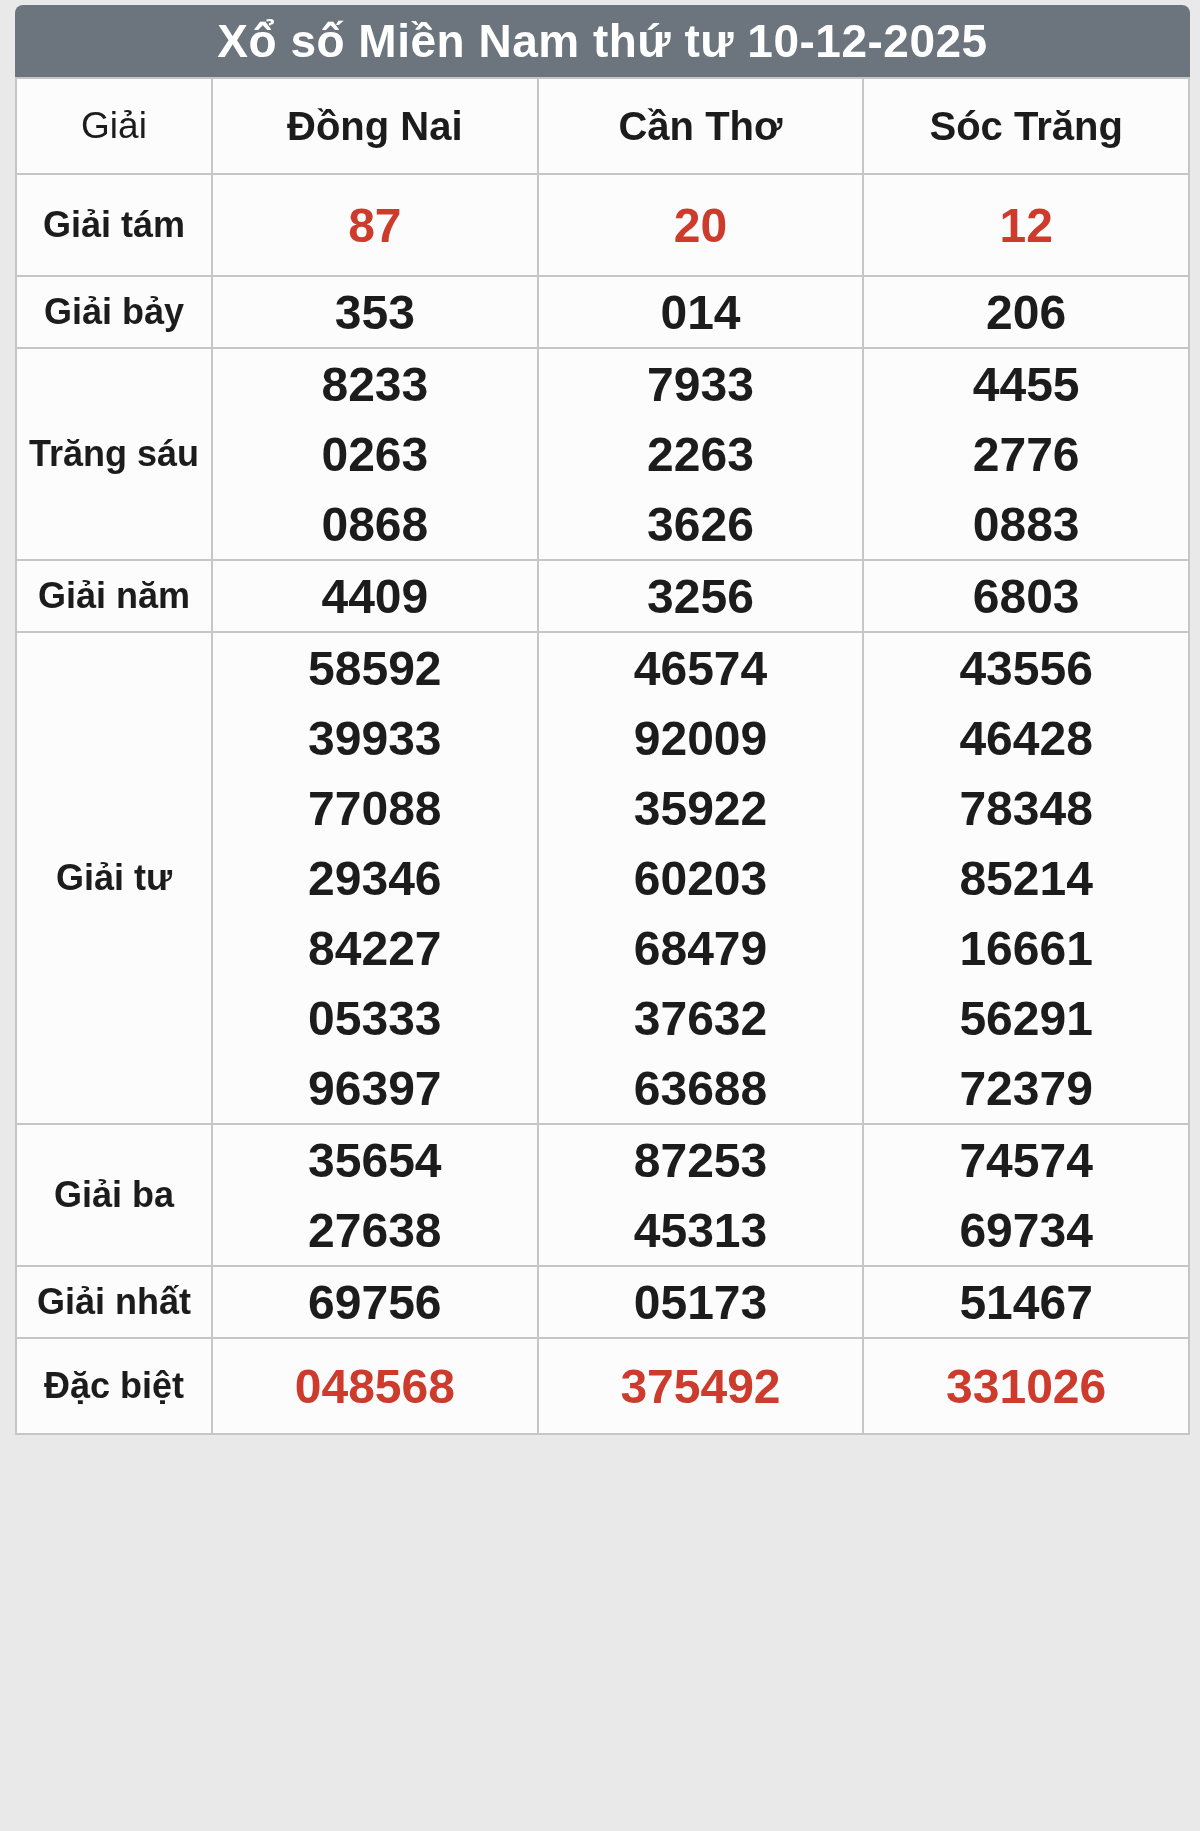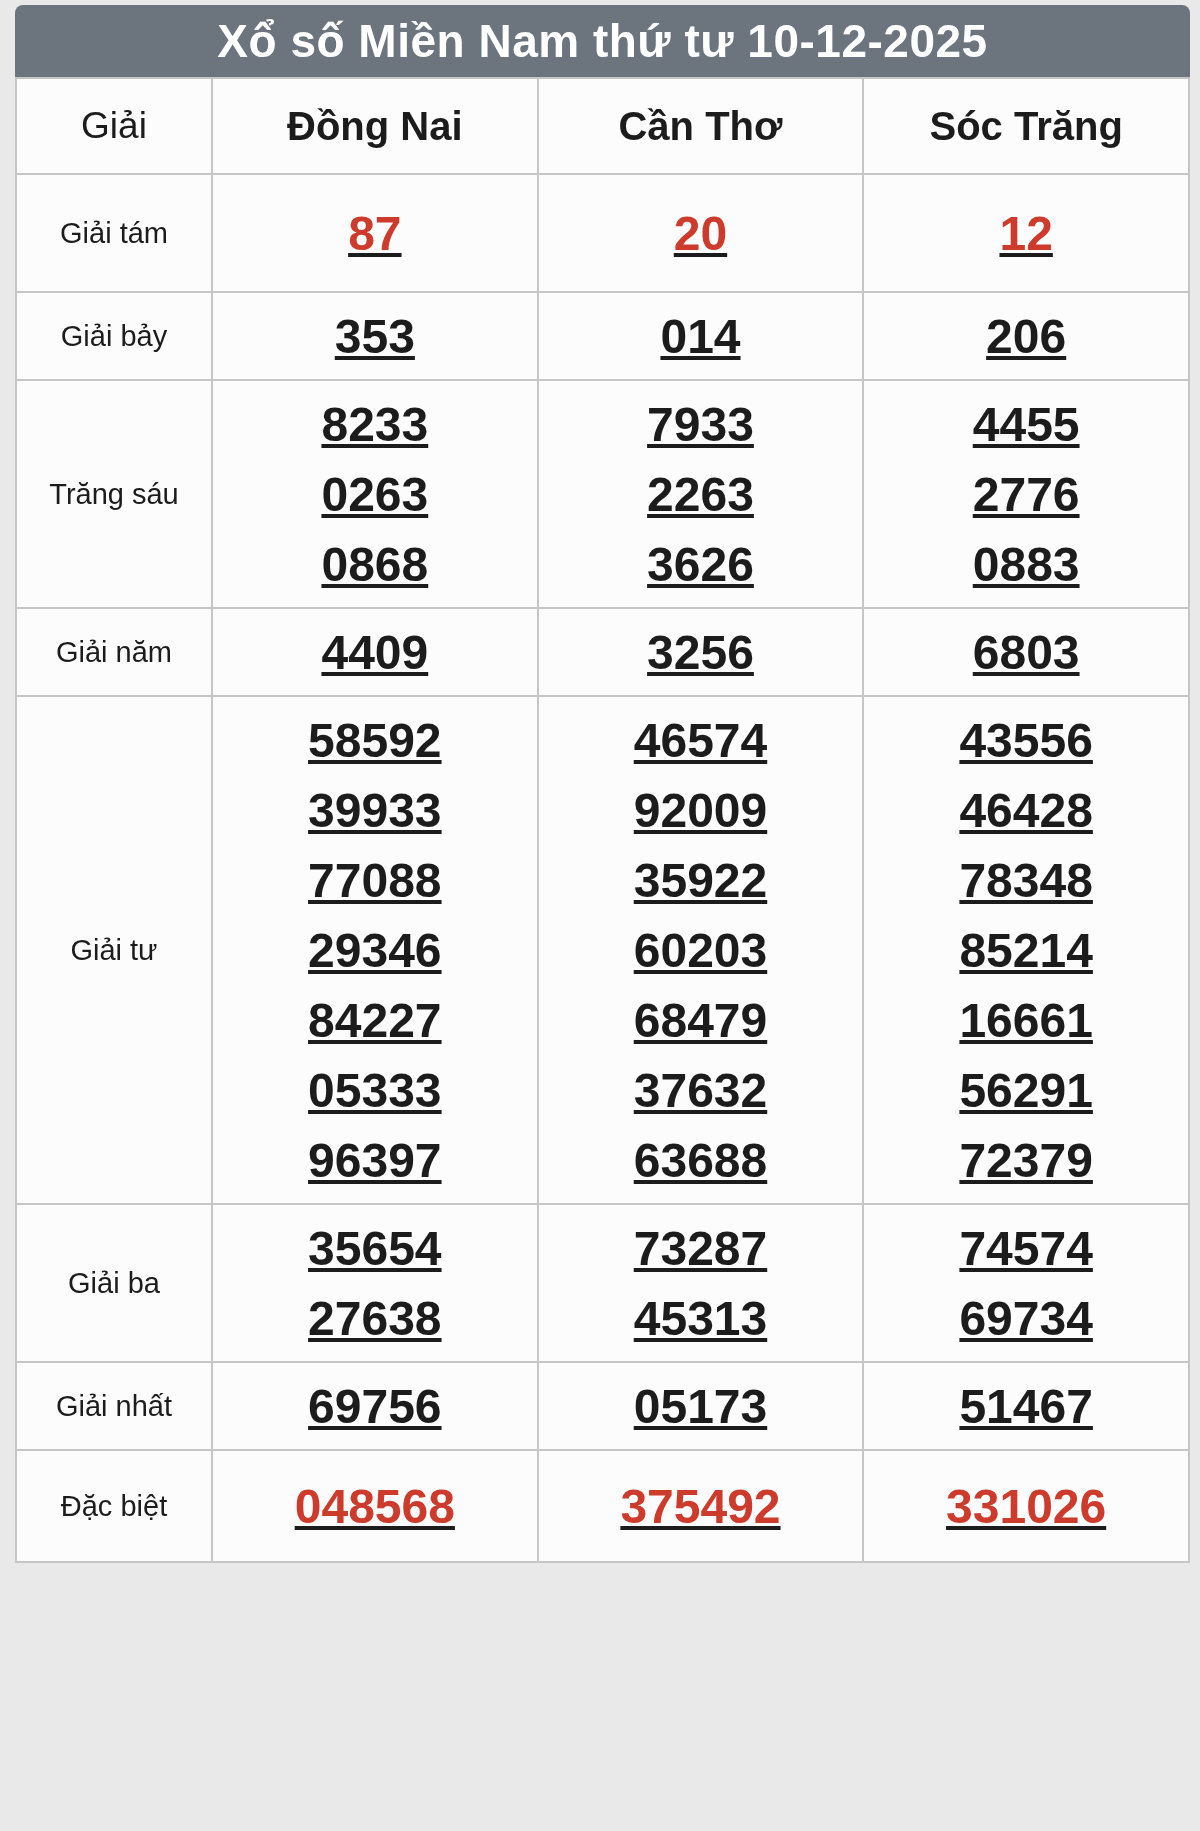--- a/index.html
+++ b/index.html
@@ -51,24 +51,24 @@
   tr.header-row{height:96px;}
   tr.header-row th{
     font-size:40px;
     font-weight:bold;
   }
   tr.header-row th.prize-col{
     font-size:37px;
     font-weight:normal;
   }
   td.label-cell{
-    font-size:29px;
-    font-weight:normal;
-  }
-  td.num-cell{padding:8px;text-decoration:underline;}
+    font-size:36px;
+    font-weight:bold;
+  }
+  td.num-cell{padding:0;}
   .num{
     height:70px;
     display:flex;
     align-items:center;
     justify-content:center;
     font-size:48px;
     font-weight:bold;
   }
   tbody tr:first-child .num{height:100px;}
   tbody tr:last-child .num{height:94px;}
@@ -181,21 +181,21 @@
             <div class="num">72379</div>
           </td>
         </tr>
         <tr>
           <td class="label-cell">Giải ba</td>
           <td class="num-cell">
             <div class="num">35654</div>
             <div class="num">27638</div>
           </td>
           <td class="num-cell">
-            <div class="num">73287</div>
+            <div class="num">87253</div>
             <div class="num">45313</div>
           </td>
           <td class="num-cell">
             <div class="num">74574</div>
             <div class="num">69734</div>
           </td>
         </tr>
         <tr>
           <td class="label-cell">Giải nhất</td>
           <td class="num-cell">

